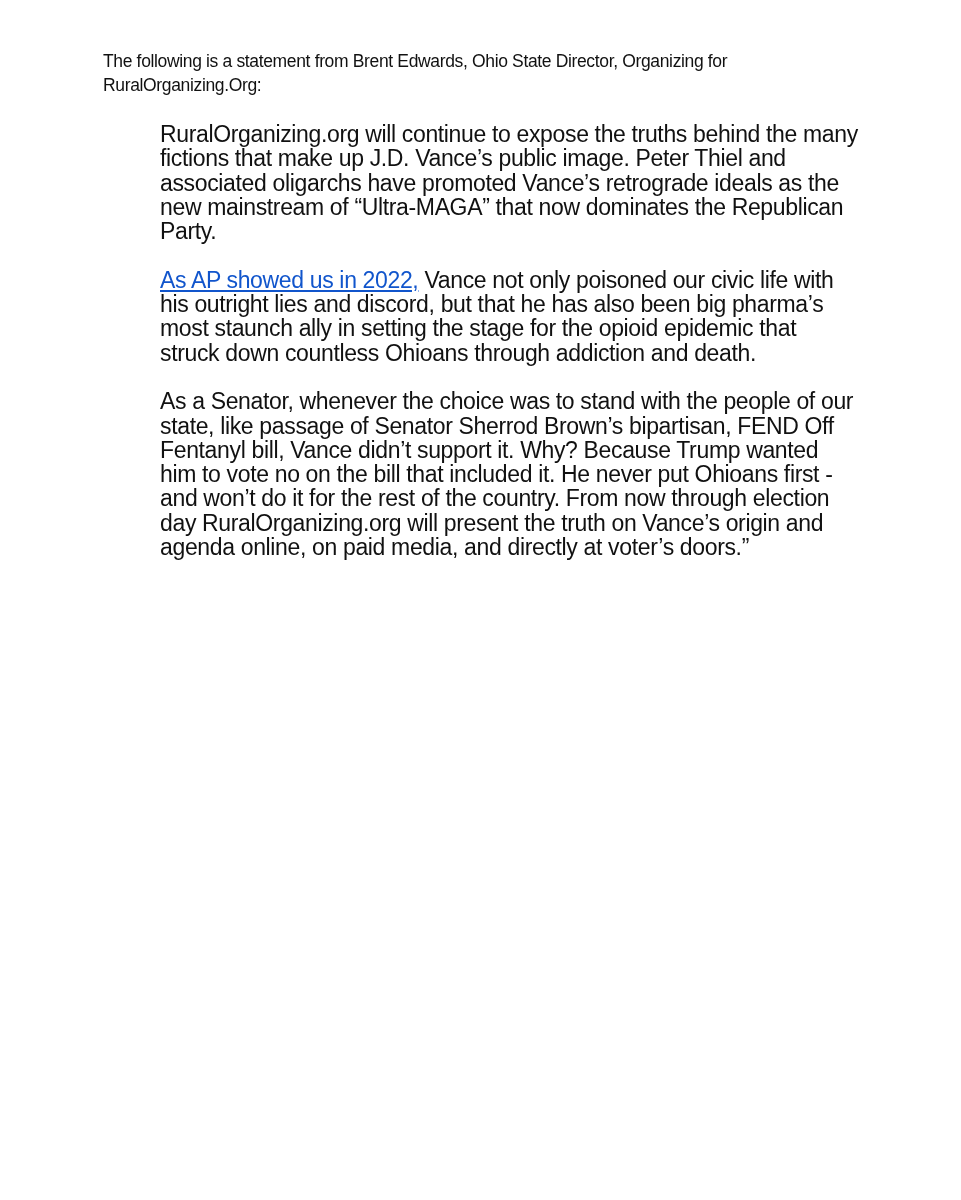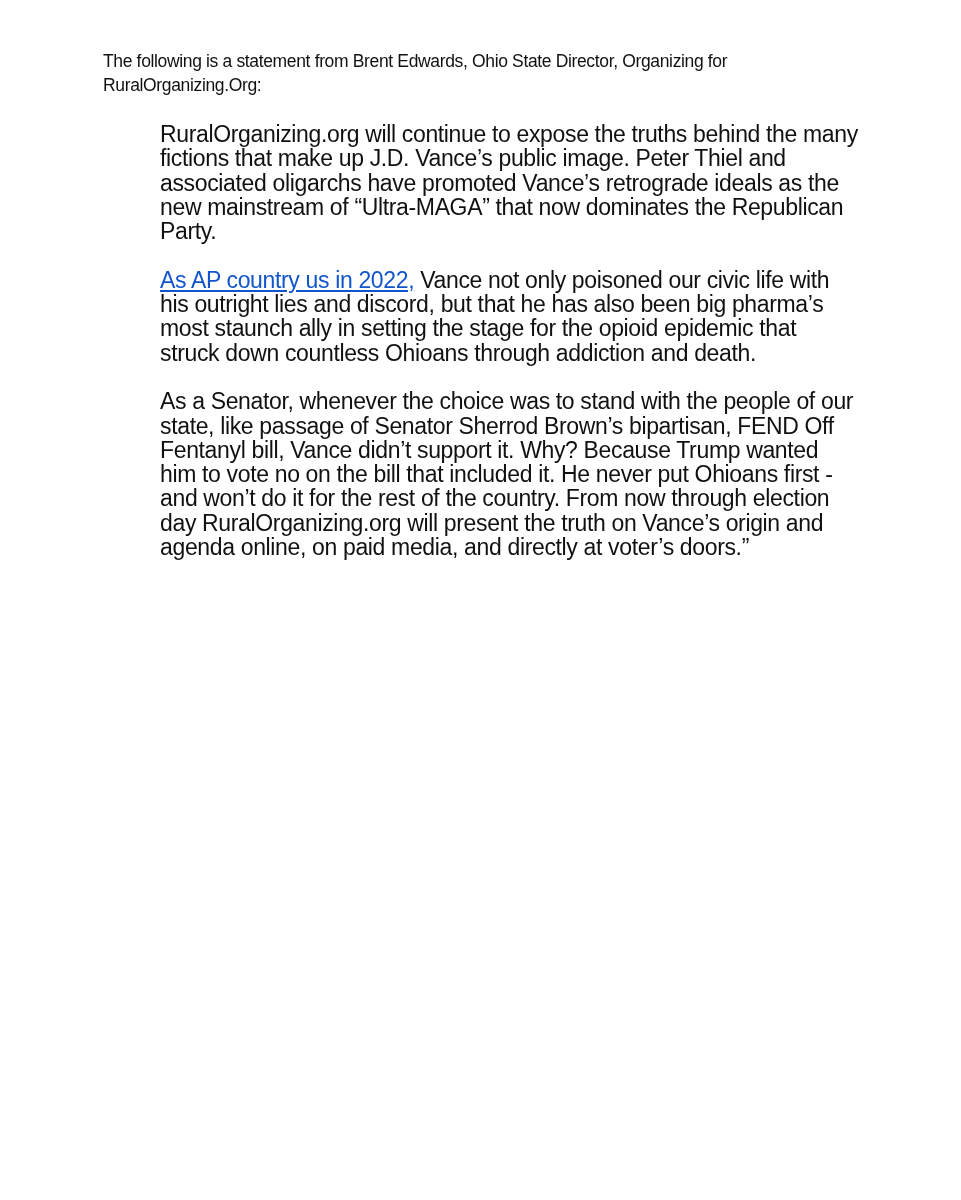--- a/index.html
+++ b/index.html
@@ -51,16 +51,16 @@
     }
   </style>
 </head>
 <body>
 
 <div class="page">
   <p class="intro">The following is a statement from Brent Edwards, Ohio State Director, Organizing for RuralOrganizing.Org:</p>
 
   <div class="quote">
     <p><span>RuralOrganizing.org will continue to expose the truths behind the many fictions that make up J.D. Vance’s public image. Peter Thiel and associated oligarchs have promoted Vance’s retrograde ideals as the new mainstream of “Ultra-MAGA” that now dominates the Republican Party.</span></p>
-    <p><a class="link">As AP country us in 2022,</a><span> Vance not only poisoned our civic life with his outright lies and discord,  but that he has also been big pharma’s most staunch ally in setting the stage for the opioid epidemic that struck down countless Ohioans through addiction and death.</span></p>
+    <p><a class="link">As AP showed us in 2022,</a><span> Vance not only poisoned our civic life with his outright lies and discord,  but that he has also been big pharma’s most staunch ally in setting the stage for the opioid epidemic that struck down countless Ohioans through addiction and death.</span></p>
     <p><span>As a Senator, whenever the choice was to stand with the people of our state, like passage of Senator Sherrod Brown’s bipartisan, FEND Off Fentanyl bill, Vance didn’t support it. Why? Because Trump wanted him to vote no on the bill that included it. He never put Ohioans first - and won’t do it for the rest of the country. From now through election day RuralOrganizing.org will present the truth on Vance’s origin and agenda online, on paid media, and directly at voter’s doors.”</span></p>
   </div>
 </div>
 
 </body></html>

